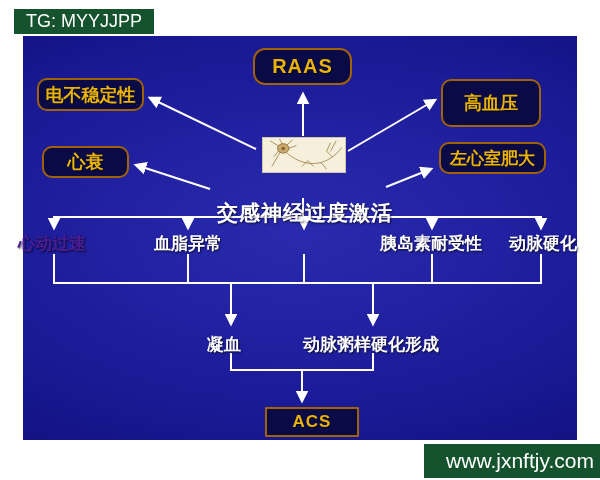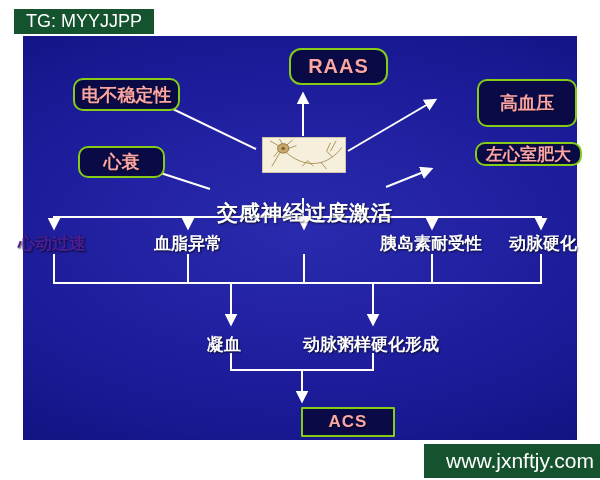--- a/index.html
+++ b/index.html
@@ -9,23 +9,23 @@
     font-family:"Liberation Sans","DejaVu Sans",sans-serif;
   }
   .page{position:absolute;inset:0;}
   .slide{
     position:absolute;left:23px;top:36px;width:554px;height:404px;
     background:radial-gradient(ellipse 130% 95% at 50% 48%, #2a2aae 0%, #1c1c9a 42%, #10107c 75%, #0b0b68 100%);
   }
   .connectors{position:absolute;left:0;top:0;width:600px;height:480px;pointer-events:none;}
   .node{
     position:absolute;display:flex;align-items:center;justify-content:center;
-    background:#0a0a46;border:2px solid #84cc16;border-radius:10px;
-    color:#fca5a5;font-weight:bold;box-sizing:border-box;
-    text-shadow:1px 1px 1px rgba(0,0,0,.6);white-space:nowrap;margin-left:36px;
+    background:#0a0a46;border:2px solid #a16207;border-radius:10px;
+    color:#eab308;font-weight:bold;box-sizing:border-box;
+    text-shadow:1px 1px 1px rgba(0,0,0,.6);white-space:nowrap;
   }
   .lbl{
     position:absolute;transform:translateX(-50%);
     color:#ffffff;font-weight:bold;white-space:nowrap;
     text-shadow:1px 1px 2px rgba(0,0,0,.7);
   }
   .center-title{font-size:21px;letter-spacing:1px;margin-top:24px;}
   .effect{font-size:17px;}
   .watermark{
     position:absolute;background:#14532d;color:#ffffff;
@@ -77,21 +77,21 @@
       <path d="M373,283 L373,324" marker-end="url(#arrow)"></path>
       <path d="M231,353 L231,370 L373,370 L373,353"></path>
       <path d="M302,370 L302,401" marker-end="url(#arrow)"></path>
     </g>
   </svg>
 
   <div class="node" style="left:253px;top:48px;width:99px;height:37px;font-size:20px;letter-spacing:1px;border-radius:12px;">RAAS</div>
   <div class="node" style="left:37px;top:78px;width:107px;height:33px;font-size:18px;">电不稳定性</div>
   <div class="node" style="left:42px;top:146px;width:87px;height:32px;font-size:18px;">心衰</div>
   <div class="node" style="left:441px;top:79px;width:100px;height:48px;font-size:18px;">高血压</div>
-  <div class="node" style="left:439px;top:142px;width:107px;height:24px;font-size:17px;">左心室肥大</div>
+  <div class="node" style="left:439px;top:142px;width:107px;height:32px;font-size:17px;">左心室肥大</div>
   <div class="node" style="left:265px;top:407px;width:94px;height:30px;font-size:17px;letter-spacing:1px;border-radius:1px;">ACS</div>
 
   <div class="neuron-img">
     <svg viewBox="0 0 84 36" xmlns="http://www.w3.org/2000/svg">
       <g stroke="#a98f58" stroke-width="1" fill="none">
         <path d="M18,10 L6,3"></path>
           <path d="M18,10 L10,20"></path>
           <path d="M20,8 L16,1"></path>
         <path d="M22,9 L30,2"></path>
           <path d="M23,12 L34,8"></path>

